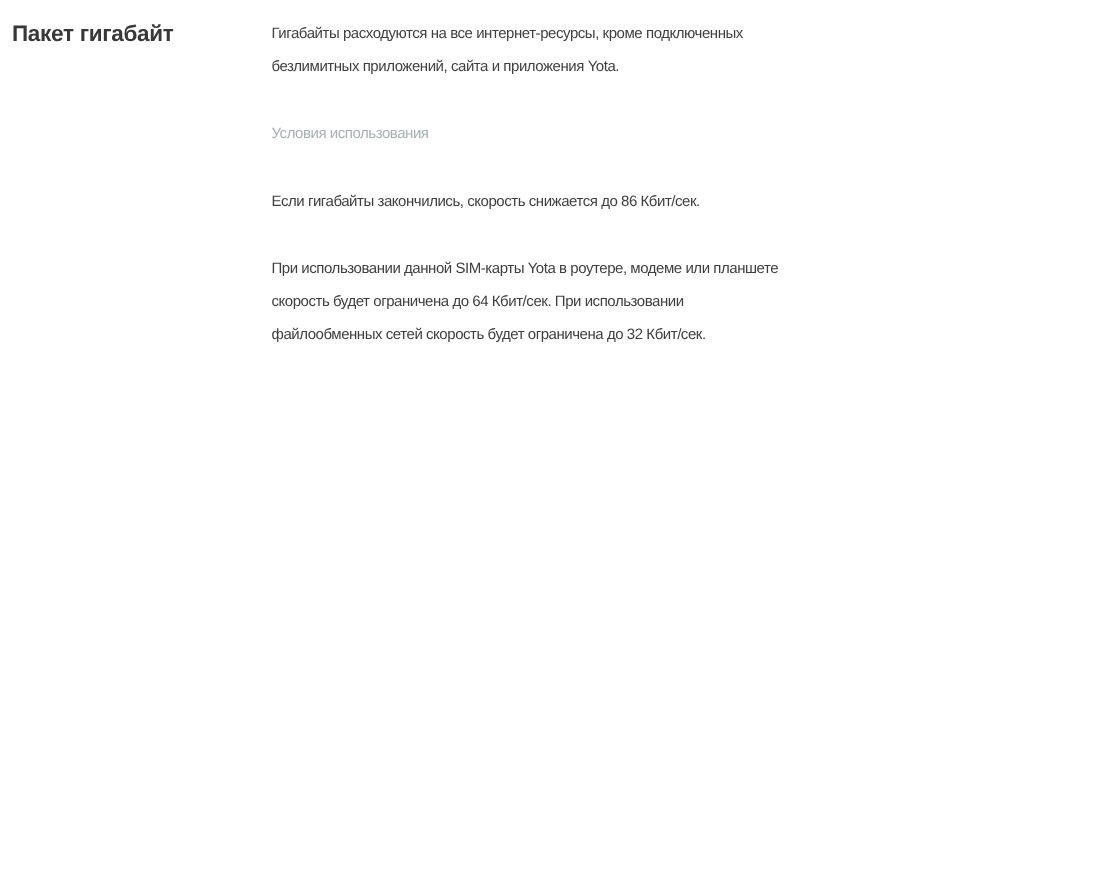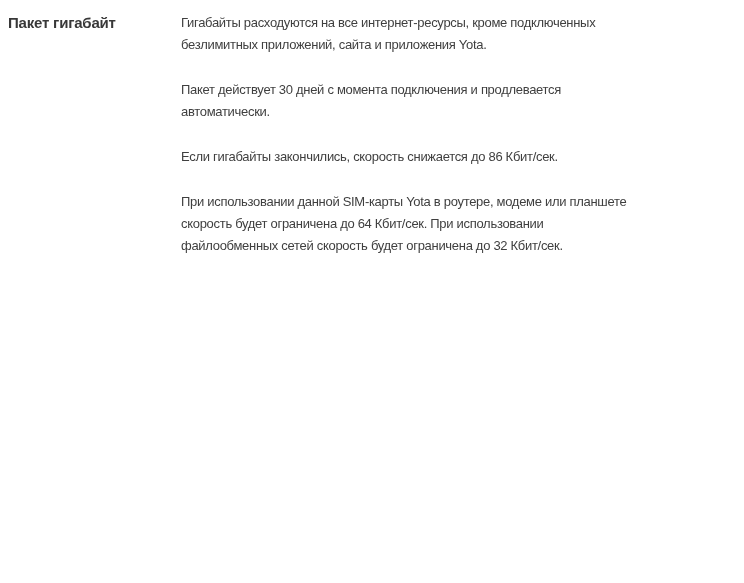--- a/index.html
+++ b/index.html
@@ -26,21 +26,21 @@
     margin: 0;
     font-size: 15px;
     line-height: 22px;
     font-weight: bold;
     color: #383838;
     letter-spacing: -0.2px;
   }
   .desc-col {
     width: 563px;
     flex: 0 0 563px;
-    font-size: 13px;
+    font-size: 10px;
     line-height: 22px;
     color: #3f3f3f;
     letter-spacing: -0.3px;
   }
   .desc-col p {
     margin: 0 0 23px 0;
     white-space: pre-line;
   }
   .subheading {
     color: #a9b0b2;
@@ -49,20 +49,19 @@
 </head>
 <body>
 
 <div class="panel">
   <div class="term-col">
     <h3 class="term-title">Пакет гигабайт</h3>
   </div>
   <div class="desc-col">
     <p>Гигабайты расходуются на все интернет-ресурсы, кроме подключенных
 безлимитных приложений, сайта и приложения Yota.</p>
-    <p>Пакет действует 30 дней с момента подключения и продлевается
-автоматически.</p>
+    <p class="subheading">Условия использования</p>
     <p>Если гигабайты закончились, скорость снижается до 86 Кбит/сек.</p>
     <p>При использовании данной SIM-карты Yota в роутере, модеме или планшете
 скорость будет ограничена до 64 Кбит/сек. При использовании
 файлообменных сетей скорость будет ограничена до 32 Кбит/сек.</p>
   </div>
 </div>
 
 </body></html>

